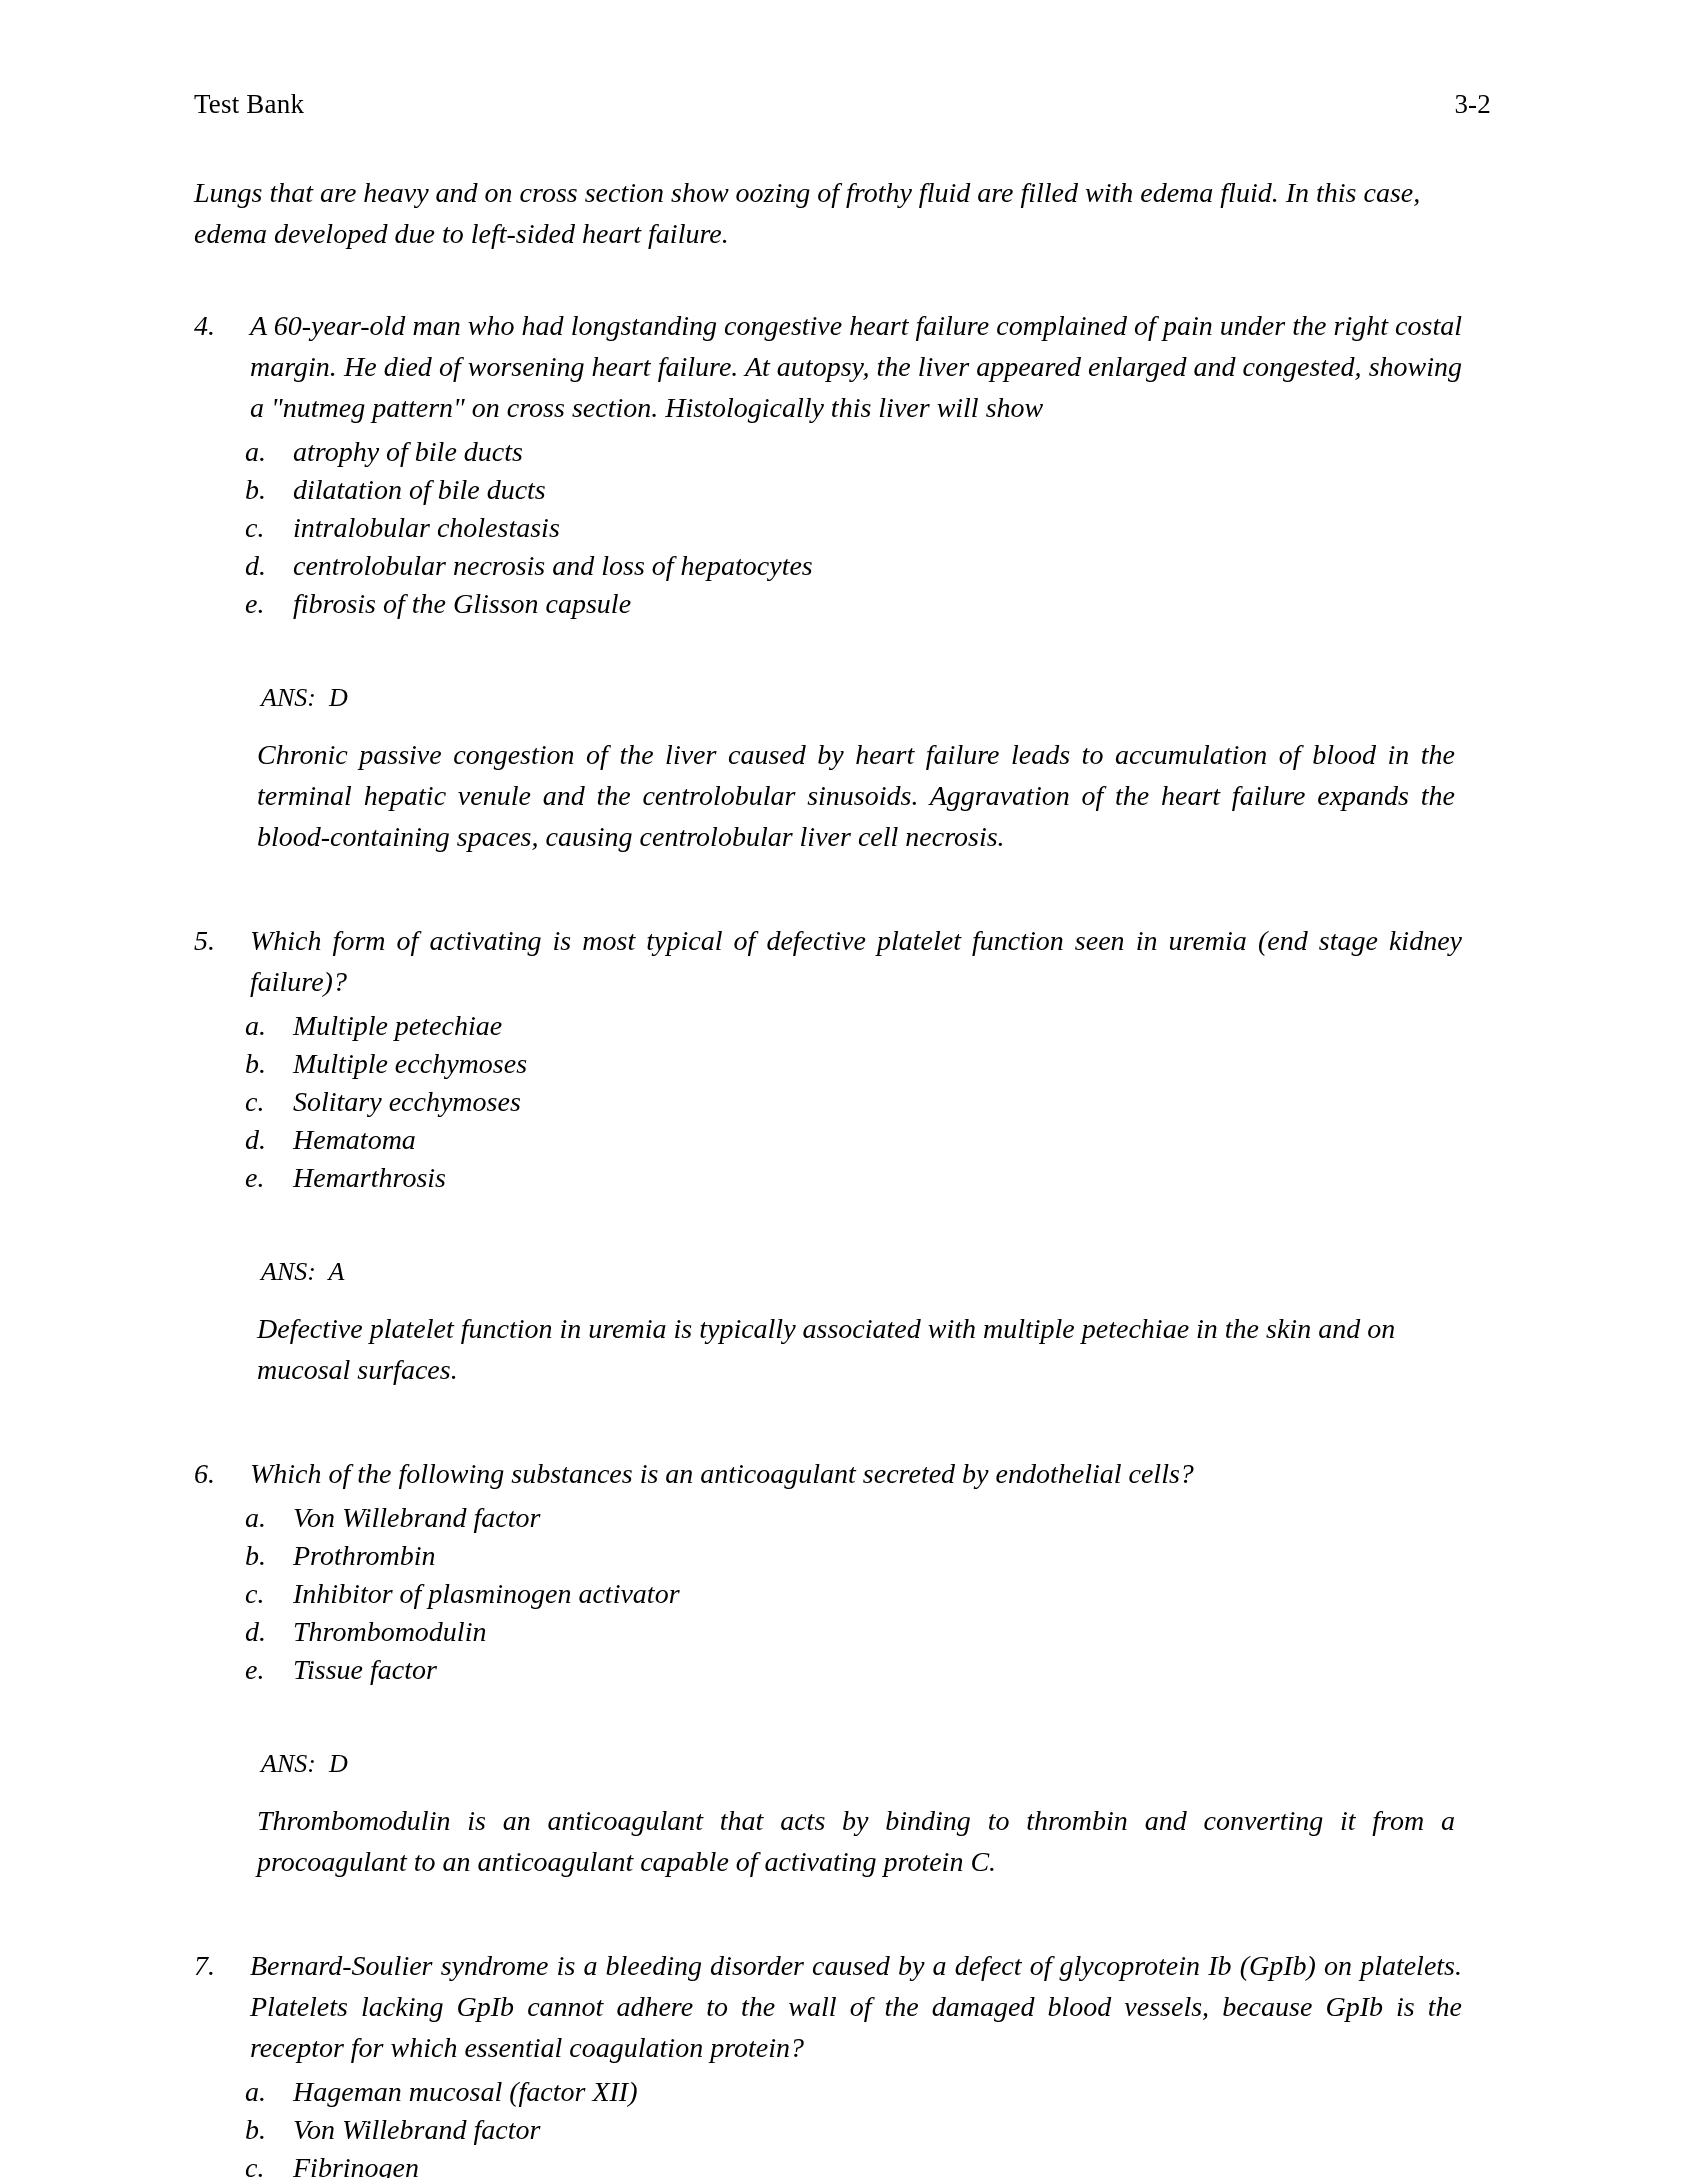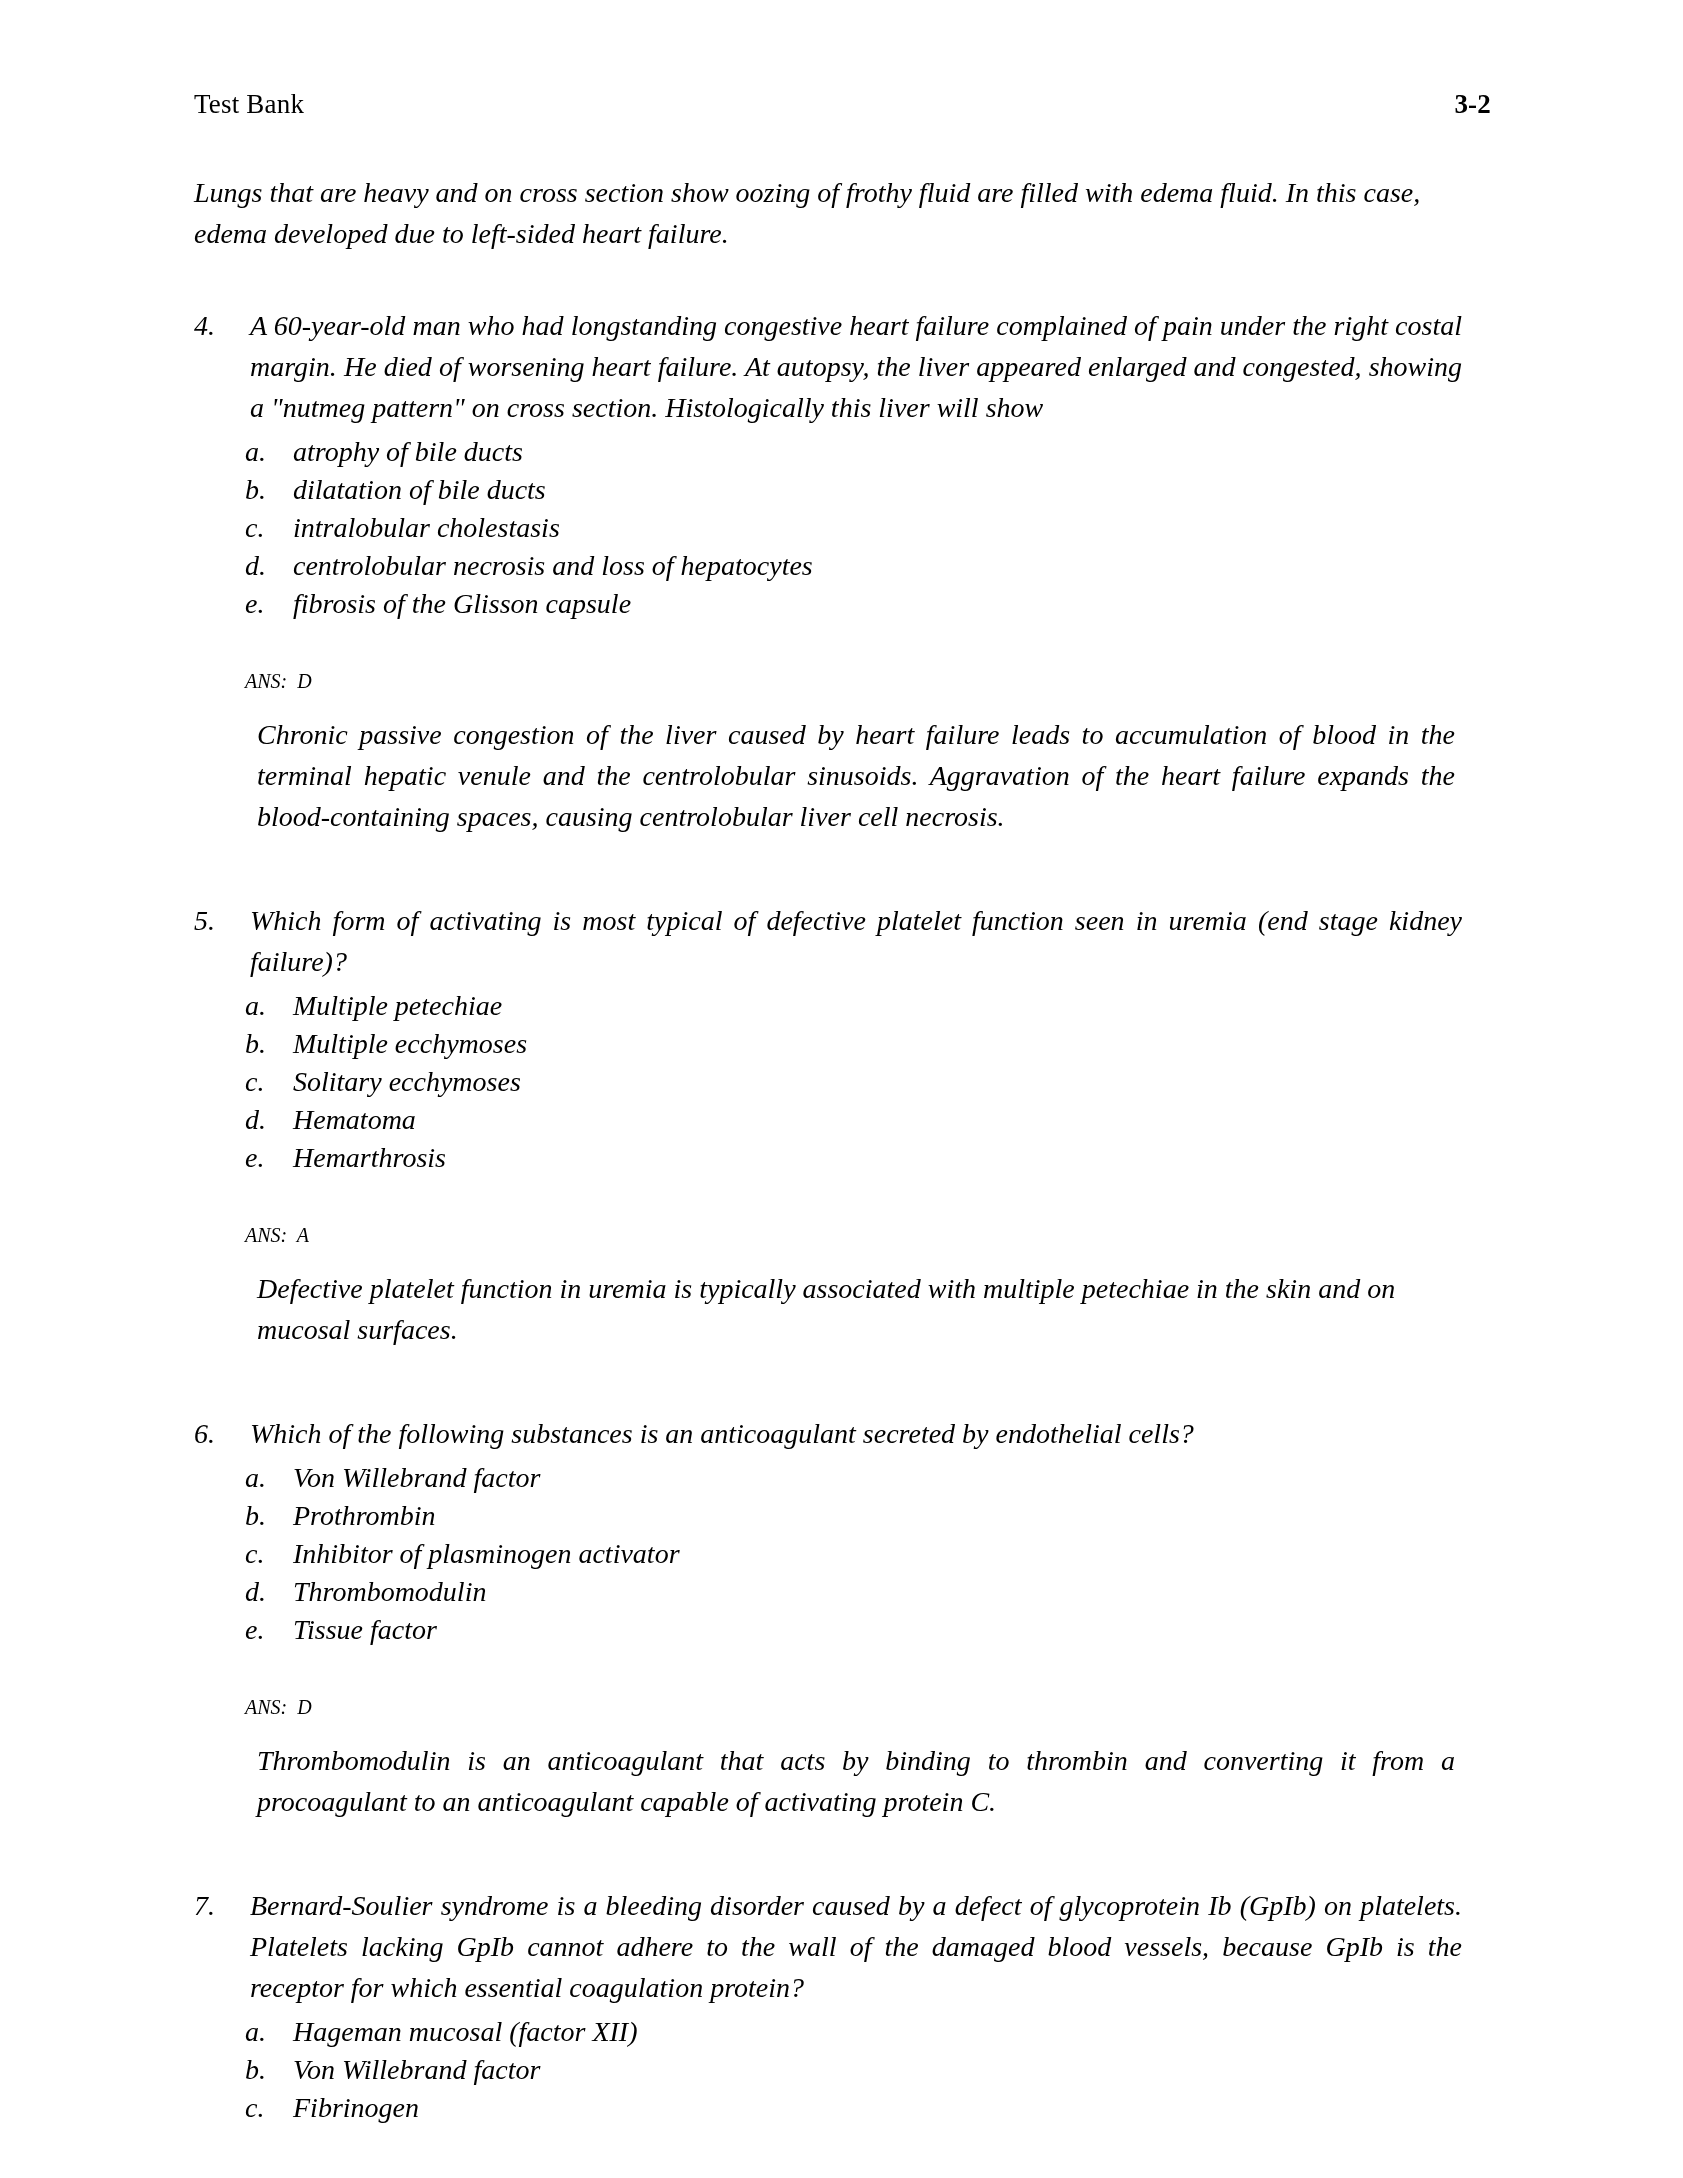--- a/index.html
+++ b/index.html
@@ -30,21 +30,21 @@
     left: 194px;
     top: 91px;
     width: 1297px;
     display: flex;
     justify-content: space-between;
     align-items: baseline;
     font-size: 27px;
     line-height: 1;
   }
   .runhead .title { letter-spacing: 0.2px; }
-  .runhead .folio { letter-spacing: 0.2px; font-weight: bold; }
+  .runhead .folio { letter-spacing: 0.2px; }
 
   
   .content {
     position: absolute;
     left: 194px;
     top: 172px;
     width: 1273px;
     font-style: italic;
   }
 
@@ -97,23 +97,23 @@
     position: absolute;
     left: 0;
     top: 0;
     width: 36px;
     text-align: left;
   }
 
   
   .answer-group { padding-left: 51px; }
   .ans-line {
-    font-size: 20px;
-    line-height: 41px;
-    margin: 0;
+    font-size: 26px;
+    line-height: 41px;
+    margin: 16px;
     white-space: pre;
   }
   .rationale {
     margin: 12px;
     font-size: 28px;
     line-height: 41px;
     text-align: justify;
   }
   .rationale.left { text-align: left; }
   .gap-md { height: 38px; }

